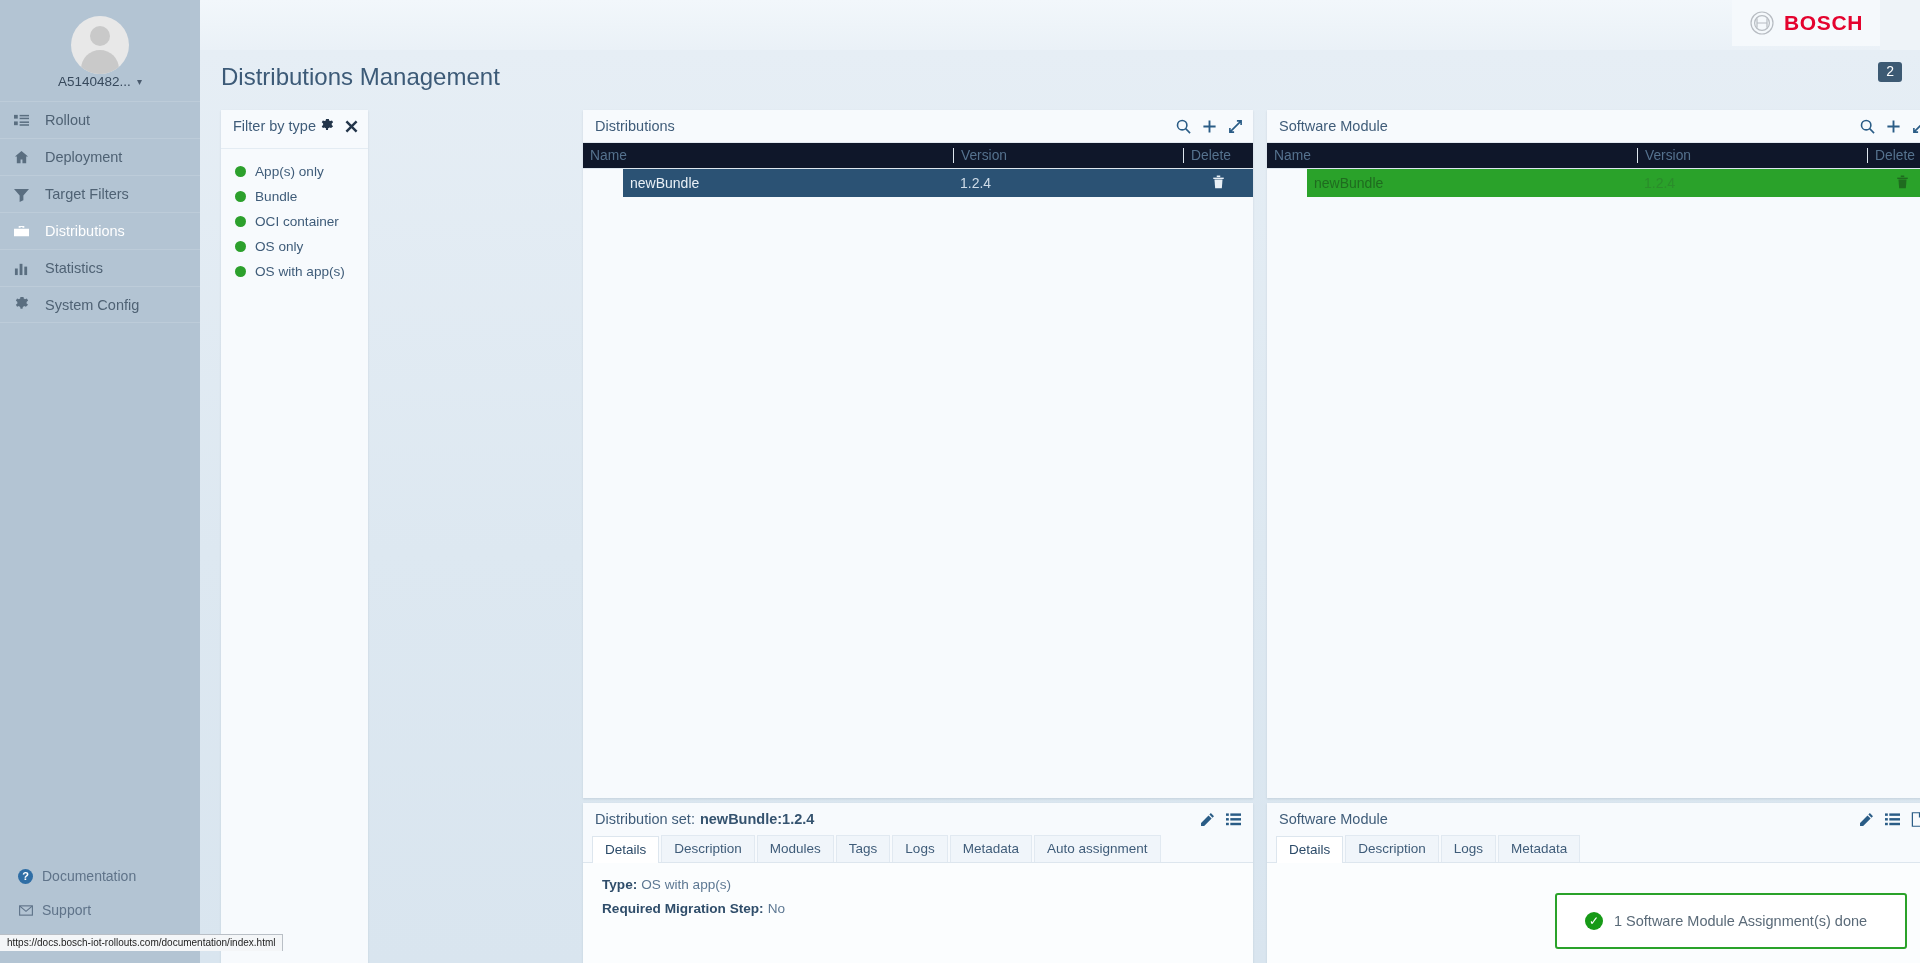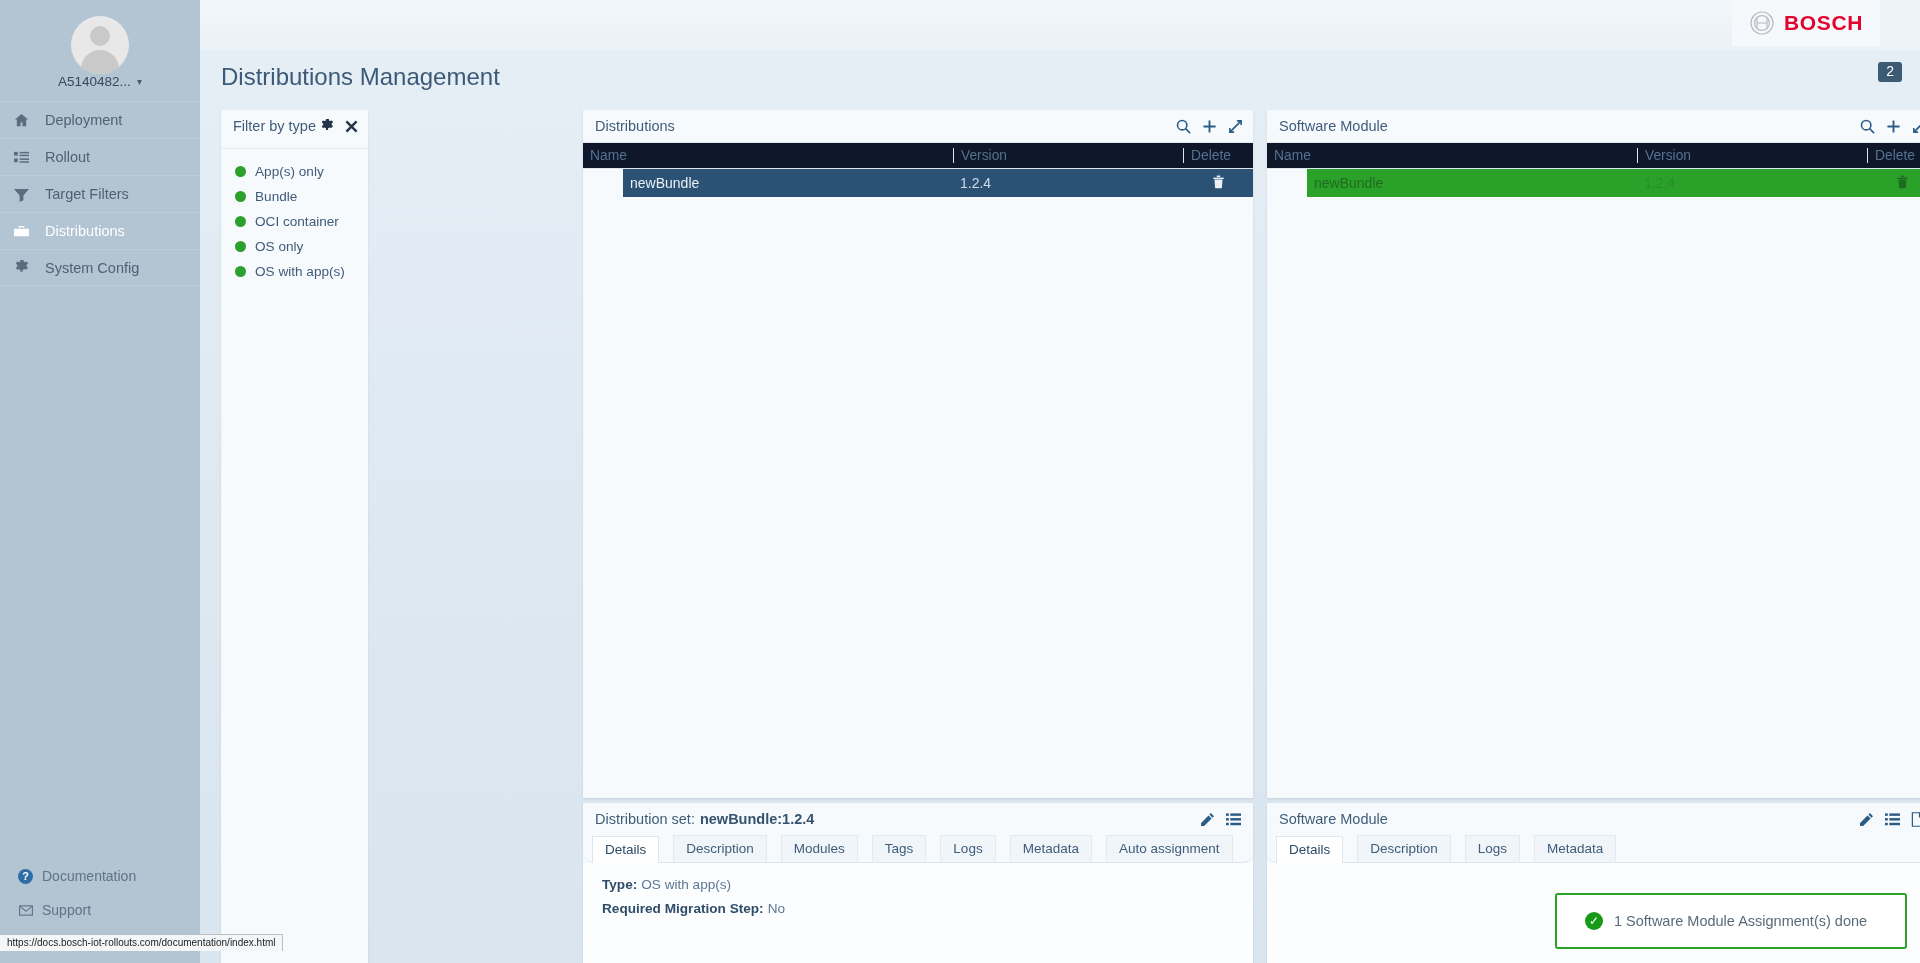--- a/index.html
+++ b/index.html
@@ -148,21 +148,21 @@
   .tbl-body { background: #f7fafd; margin-left: 40px; }
 
   
   .detail-head {
     height: 32px; display: flex; align-items: center; padding: 0 12px;
     font-size: 14.5px; color: #3f5c79;
   }
   .detail-head .dt-label { margin-right: 5px; }
   .detail-head .dt-value { font-weight: bold; color: #35536f; }
   .detail-head .sp { flex: 1; }
-  .tabs { display: flex; padding-left: 9px; gap: 14px; border-bottom: 1px solid #dde6ee; border-radius: 10px; }
+  .tabs { display: flex; padding-left: 9px; gap: 2px; border-bottom: 1px solid #dde6ee; }
   .tab {
     padding: 5px 12px 6px; font-size: 13.5px; color: #3f5c79;
     background: #f0f5fa; border: 1px solid #e1e9f1; border-bottom: none;
     cursor: pointer;
   }
   .tab.active { background: #ffffff; color: #2b4a68; border-color: #dde6ee; position: relative; top: 1px; }
   .detail-body { padding: 14px 0 0 19px; background: #fbfdfe; }
   .kv { font-size: 13.6px; color: #3f5c79; margin-bottom: 9px; }
   .kv b { color: #2f4d6a; }
   .kv span { color: #5d7893; margin-left: 4px; }
@@ -200,56 +200,66 @@
         <div class="head"></div>
         <div class="body"></div>
       </div>
     </div>
     <div class="user-row">
       <span>A5140482...</span>
       <span class="caret">▾</span>
     </div>
 
     <div class="nav">
-      <div class="nav-item">
-        <span class="ic">
-          <svg width="15" height="15" viewBox="0 0 16 16" fill="currentColor">
-              <path d="M8 1L1 7h2v7h4V10h2v4h4V7h2z"></path>
-            </svg>
-        </span>
-        <span>Deployment</span>
-      </div>
       <div class="nav-item">
         <span class="ic">
           <svg width="15" height="15" viewBox="0 0 16 16" fill="currentColor">
               <rect x="0" y="2" width="4" height="4"></rect>
               <rect x="0" y="9" width="4" height="4"></rect>
               <rect x="6" y="2" width="10" height="1.6"></rect>
               <rect x="6" y="5" width="10" height="1.6"></rect>
               <rect x="6" y="9" width="10" height="1.6"></rect>
               <rect x="6" y="12" width="10" height="1.6"></rect>
             </svg>
         </span>
         <span>Rollout</span>
       </div>
       <div class="nav-item">
         <span class="ic">
           <svg width="15" height="15" viewBox="0 0 16 16" fill="currentColor">
+              <path d="M8 1L1 7h2v7h4V10h2v4h4V7h2z"></path>
+            </svg>
+        </span>
+        <span>Deployment</span>
+      </div>
+      <div class="nav-item">
+        <span class="ic">
+          <svg width="15" height="15" viewBox="0 0 16 16" fill="currentColor">
               <path d="M0 2h16l-6 7v5l-4 2V9z"></path>
             </svg>
         </span>
         <span>Target Filters</span>
       </div>
       <div class="nav-item active">
         <span class="ic">
           <svg width="15" height="15" viewBox="0 0 16 16" fill="currentColor">
               <path d="M5 2h6v2h-2V3.2H7V4H5zM0 5h16v8H0z"></path>
             </svg>
         </span>
         <span>Distributions</span>
+      </div>
+      <div class="nav-item">
+        <span class="ic">
+          <svg width="15" height="15" viewBox="0 0 16 16" fill="currentColor">
+              <rect x="1" y="8" width="3" height="7"></rect>
+              <rect x="6" y="3" width="3" height="12"></rect>
+              <rect x="11" y="6" width="3" height="9"></rect>
+            </svg>
+        </span>
+        <span>Statistics</span>
       </div>
       <div class="nav-item">
         <span class="ic">
           <svg width="15" height="15" viewBox="0 0 16 16" fill="currentColor">
               <path d="M8 5a3 3 0 100 6 3 3 0 000-6zm7-1.2l-1.3-2.2-2 .8a6 6 0 00-1.3-.8l-.3-2.1H6.9L6.6 1.6a6 6 0 00-1.3.8l-2-.8L2 3.8l1.6 1.4a6 6 0 000 1.6L2 8.2l1.3 2.2 2-.8a6 6 0 001.3.8l.3 2.1h2.2l.3-2.1a6 6 0 001.3-.8l2 .8L15 8.2l-1.6-1.4a6 6 0 000-1.6z"></path>
             </svg>
         </span>
         <span>System Config</span>
       </div>
     </div>

